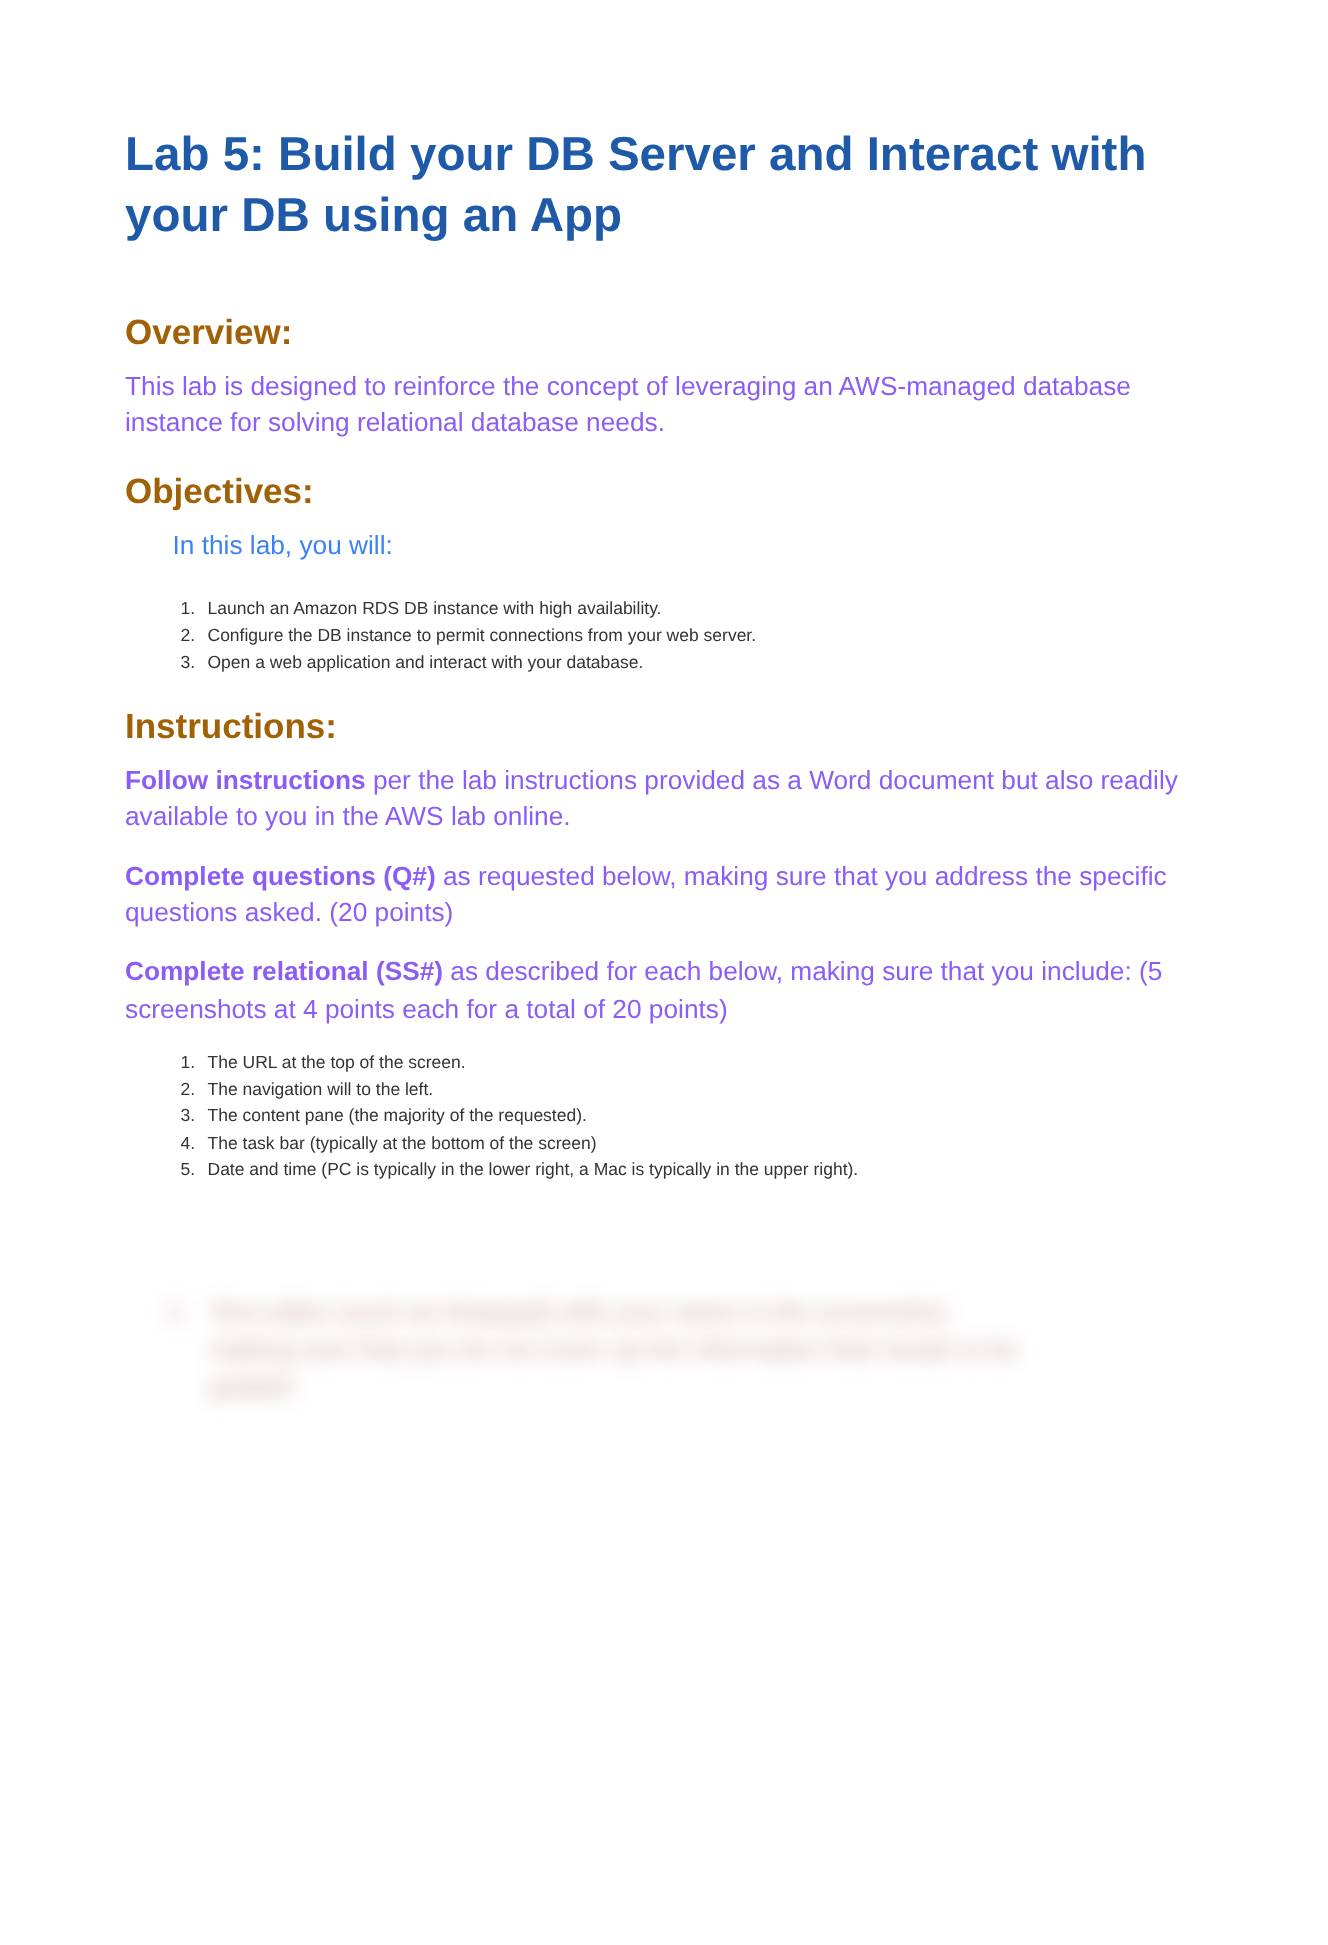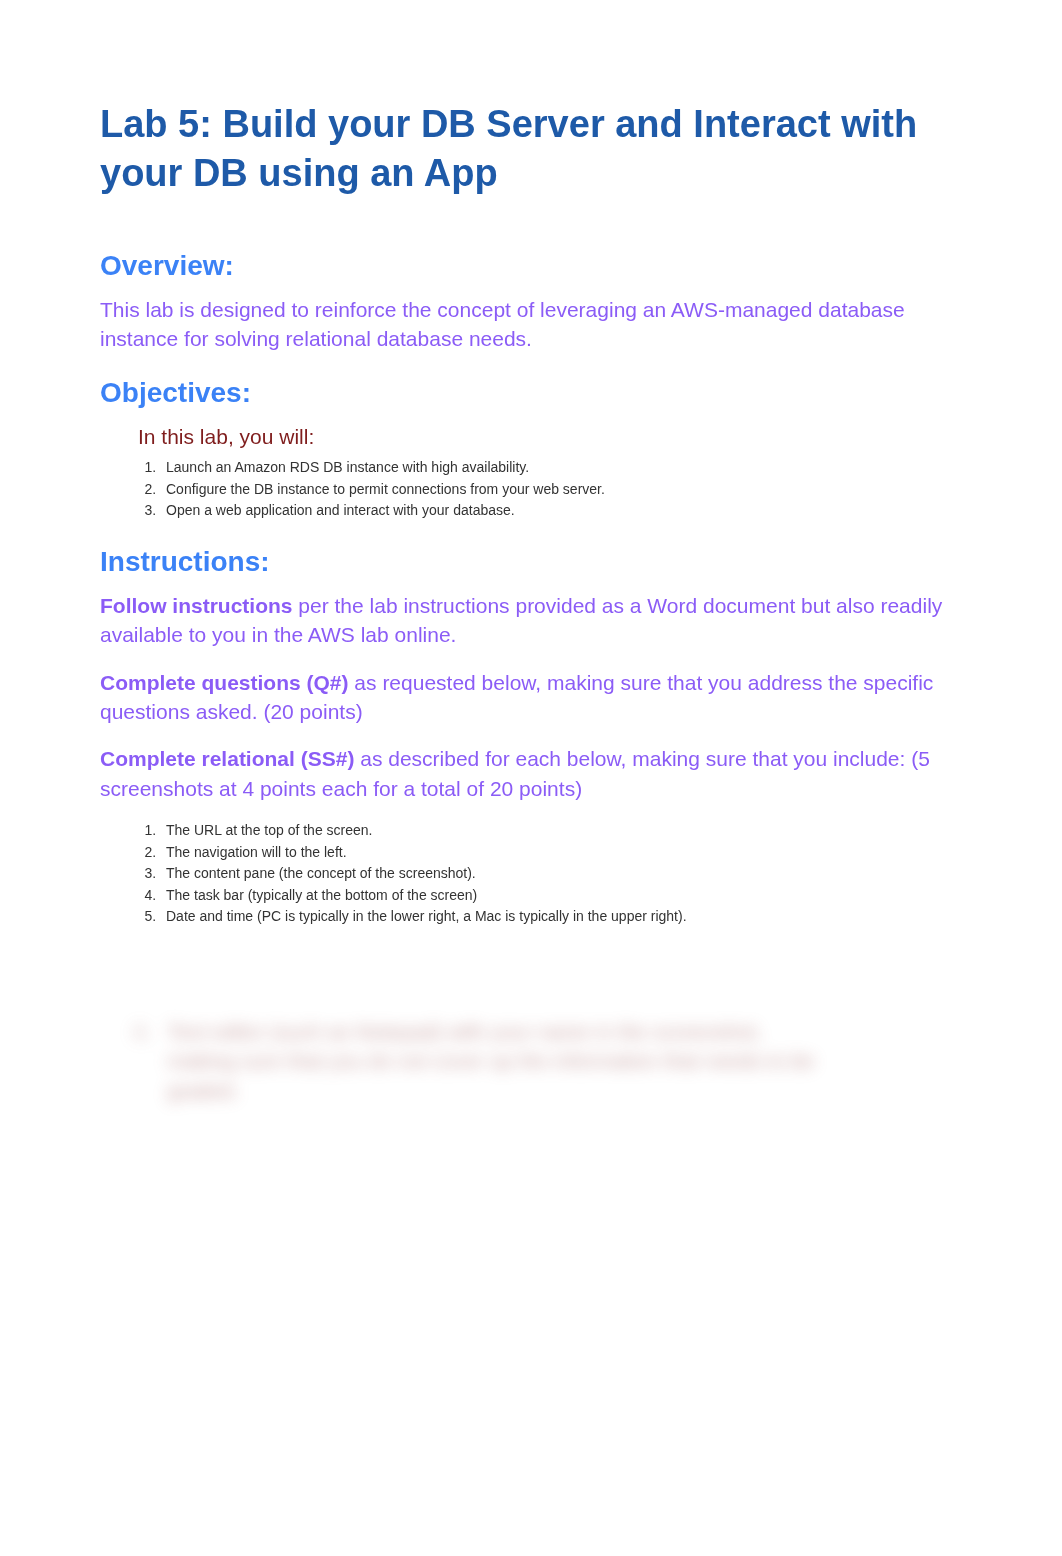--- a/index.html
+++ b/index.html
@@ -21,33 +21,33 @@
       font-weight: bold;
       font-size: 38px;
       color: #1e5aa8;
       line-height: 1.3;
       margin-bottom: 46px;
     }
     .section-heading {
       font-family: Arial, Helvetica, sans-serif;
       font-weight: bold;
       font-size: 28px;
-      color: #3b82f6;
+      color: #a16207;
       margin-bottom: 8px;
     }
     .body-text {
       font-size: 21px;
       color: #8b5cf6;
       margin-bottom: 18px;
       line-height: 1.4;
     }
     .intro-text {
       font-size: 21px;
-      color: #7f1d1d;
-      margin-bottom: 7px;
+      color: #3b82f6;
+      margin-bottom: 26px;
       margin-left: 38px;
       line-height: 1.4;
     }
     ol {
       margin-left: 60px;
       margin-bottom: 20px;
       font-size: 14px;
       color: #333;
     }
     ol li {
@@ -106,21 +106,21 @@
   <span class="bold">Complete questions (Q#)</span><span> as requested below, making sure that you address the specific questions asked. (20 points)</span>
 </p>
 
 <p class="body-text">
   <span class="bold">Complete relational (SS#)</span><span> as described for each below, making sure that you include: (5 screenshots at 4 points each for a total of 20 points)</span>
 </p>
 
 <ol>
   <li>The URL at the top of the screen.</li>
   <li>The navigation will to the left.</li>
-  <li>The content pane (the concept of the screenshot).</li>
+  <li>The content pane (the majority of the requested).</li>
   <li>The task bar (typically at the bottom of the screen)</li>
   <li>Date and time (PC is typically in the lower right, a Mac is typically in the upper right).</li>
 </ol>
 
 <div class="blurred-wrapper">
   <div class="blurred-item">
     <span class="blurred-marker">6.</span>
     <span class="blurred-text">
       <span>Text editor (such as Notepad) with your name in the screenshot,</span><br>
       <span>making sure that you do not cover up the information that needs to be</span><br>

